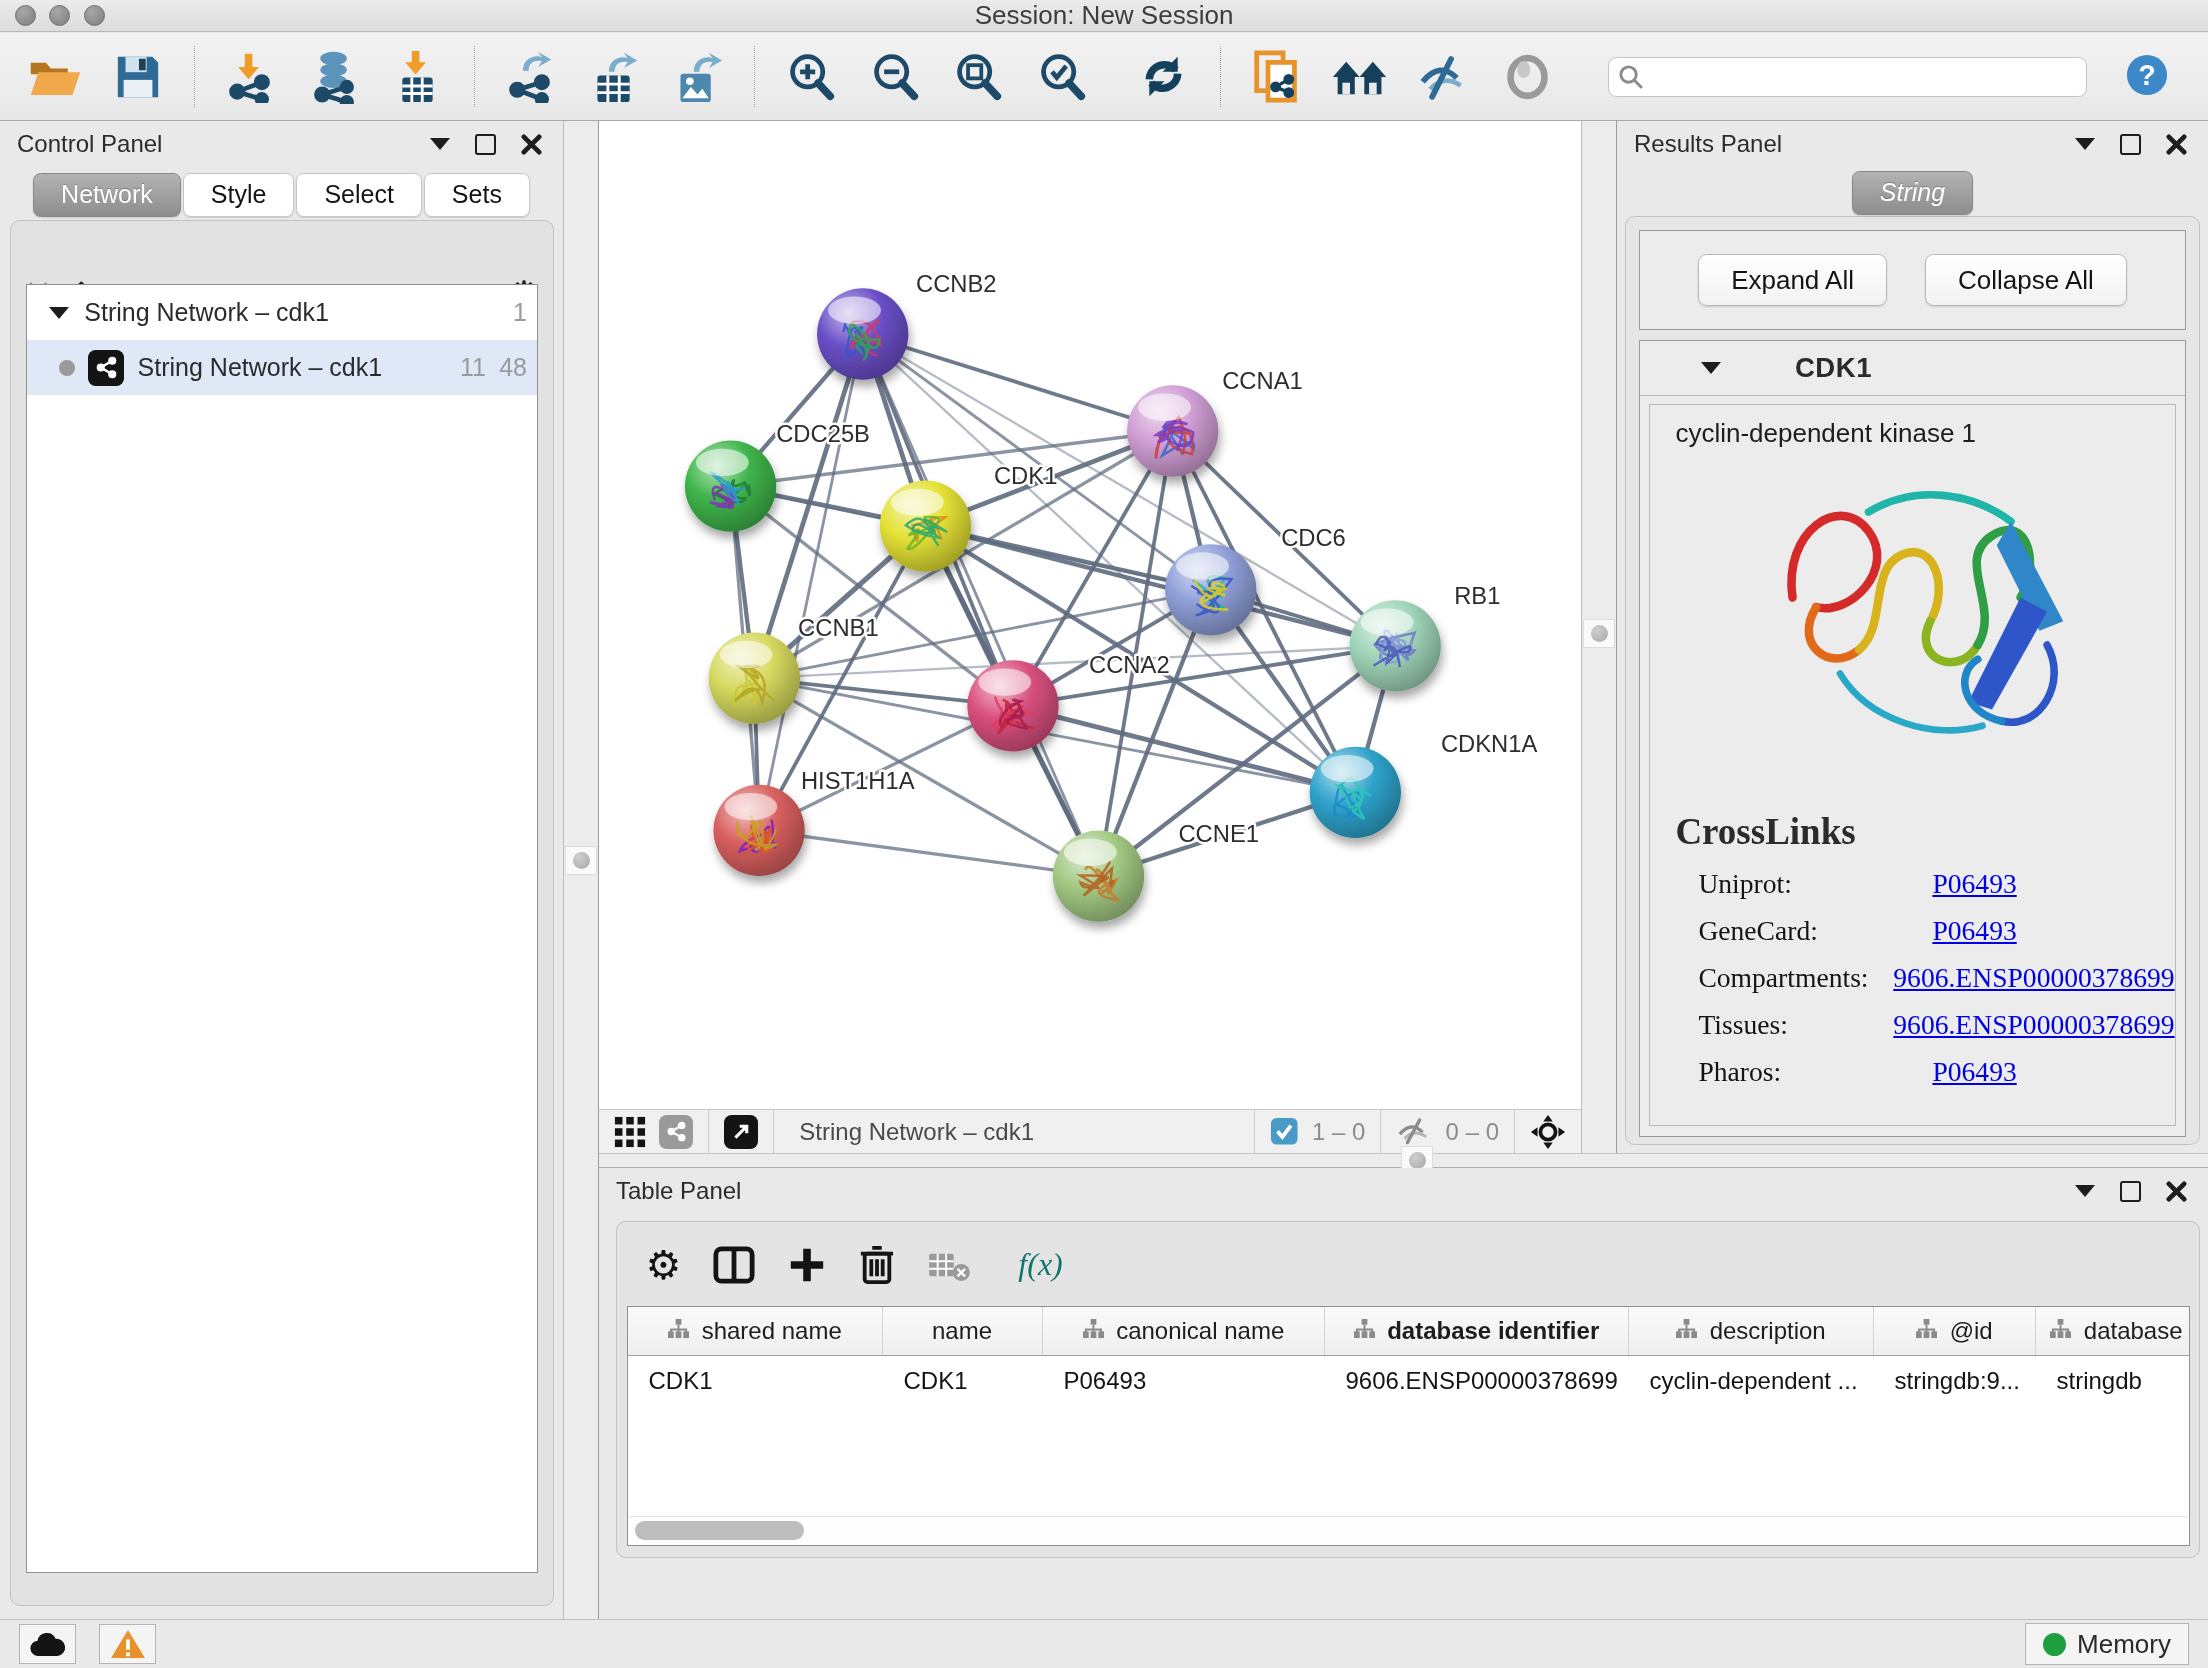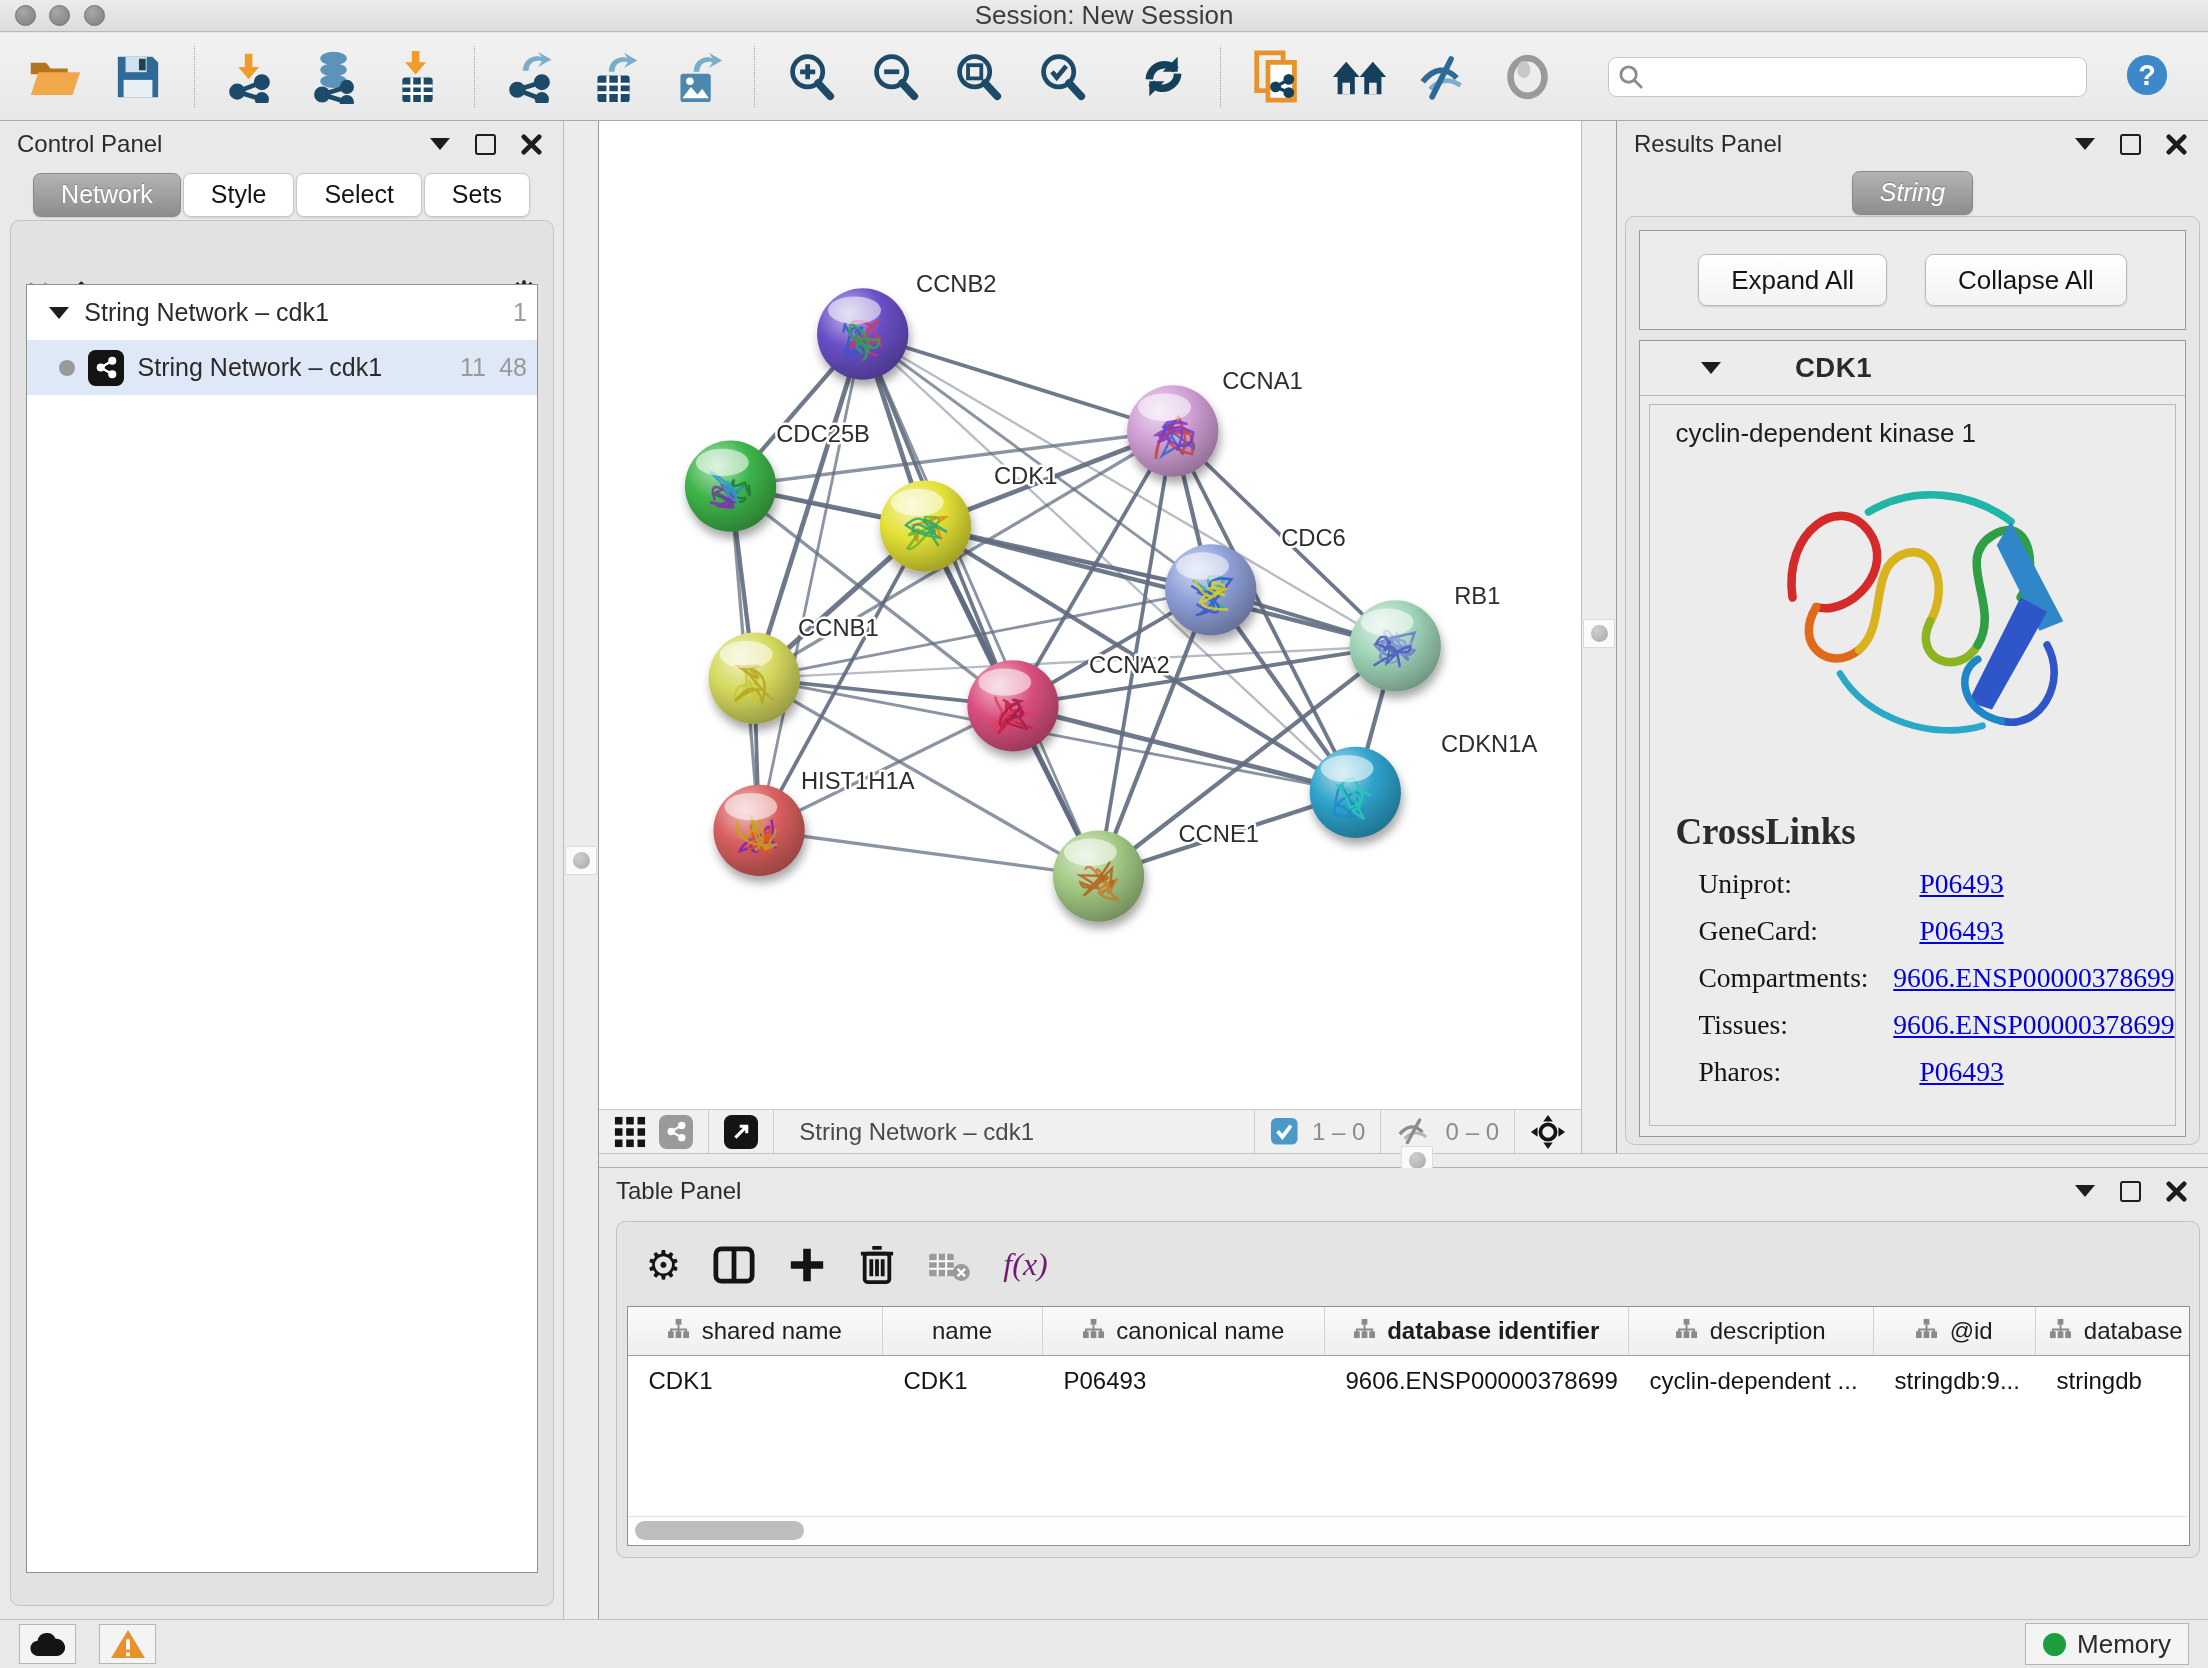--- a/index.html
+++ b/index.html
@@ -81,21 +81,21 @@
   .rp-actions { border:1.9px solid #9a9a9a; background:#ececec; padding:23px 0; display:flex; justify-content:center; gap:38px; }
   .btn { background:linear-gradient(#ffffff,#f2f2f2); border:1px solid #b9b9b9; border-radius:8.6px;
     padding:9.5px 32px; font-size:26px; color:#141414; box-shadow:0 1px 1.9px rgba(0,0,0,.15); }
   .rp-content { margin-top:9.5px; border:1.9px solid #9a9a9a; background:#ececec; height:797px; position:relative; }
   .gene-row { height:55px; display:flex; align-items:center; border-bottom:1px solid #b9b9b9; }
   .gene-row .tri-down { margin-left:61px; }
   .gene-name { font-size:27.6px; font-weight:bold; margin-left:74px; letter-spacing:0.5px; }
   .gene-inner { position:absolute; left:9.5px; right:9.5px; top:63px; bottom:9.5px; border:1px solid #b9b9b9; padding:13.3px 0 0 25px; overflow:hidden; }
   .gene-desc { font-size:26px; color:#1d1d1d; }
   .xl-title { font-family:"Liberation Serif", serif; font-weight:bold; font-size:37px; margin-top:13.3px; }
-  .xl-row { display:flex; font-family:"Liberation Serif", serif; font-size:27.6px; margin-top:15px; }
+  .xl-row { display:flex; font-family:"Liberation Serif", serif; font-size:27.6px; margin-top:15px;gap:13px; }
   .xl-row .lab { width:221px; margin-left:23px; color:#141414; }
   .xl-row .lnk { color:#0000e0; text-decoration:underline; }
   .protein-img { display:block; margin:5.7px auto 1.9px auto; }
 
   
   .table-panel { position:absolute; left:599px; right:0; top:1168px; bottom:49px; background:#e9e9e9; }
   .tp-box { position:absolute; left:17px; right:7.6px; top:53px; bottom:61px;
     background:#e4e4e4; border:1px solid #c2c2c2; border-radius:9.5px; padding:11.4px 9.5px; }
   .tp-toolbar { height:63px; display:flex; align-items:center; gap:32px; padding:0 19px; }
   .tp-table { position:absolute; left:9.5px; right:9.5px; top:84px; bottom:11.4px; background:#ffffff; border:1.9px solid #8f8f8f; overflow:hidden; }
@@ -111,21 +111,21 @@
   .statusbar { position:absolute; left:0; bottom:0; width:2208px; height:49px; background:#e9e9e9;
     border-top:1px solid #c0c0c0; display:flex; align-items:center; padding:0 19px; gap:23px; }
   .sbtn { width:57px; height:40px; background:#f4f4f4; border:1.9px solid #b5b5b5;
     display:flex; align-items:center; justify-content:center; }
   .mem-btn { margin-left:auto; height:42px; background:#f4f4f4; border:1.9px solid #b5b5b5;
     display:flex; align-items:center; gap:11.4px; padding:0 17px; font-size:26px; }
   .mem-dot { width:23px; height:23px; border-radius:50%; background:#1d9e3f; }
 
   svg text.nodelab { font-family:"Liberation Sans",sans-serif; font-size:25px; fill:#2d2d2d;
     paint-order:stroke; stroke:#ffffff; stroke-width:5px; stroke-linejoin:round; }
-  .fx { font-family:"Liberation Serif",serif; font-style:italic; font-size:32px; color:#701a75; }
+  .fx { font-family:"Liberation Serif",serif; font-style:italic; font-size:32px; color:#0f766e;margin-left:15px; }
 </style>
 </head>
 <body>
 
 <div class="titlebar">
   <div class="traffic">
     <div class="dot"></div>
     <div class="dot"></div>
     <div class="dot"></div>
   </div>

